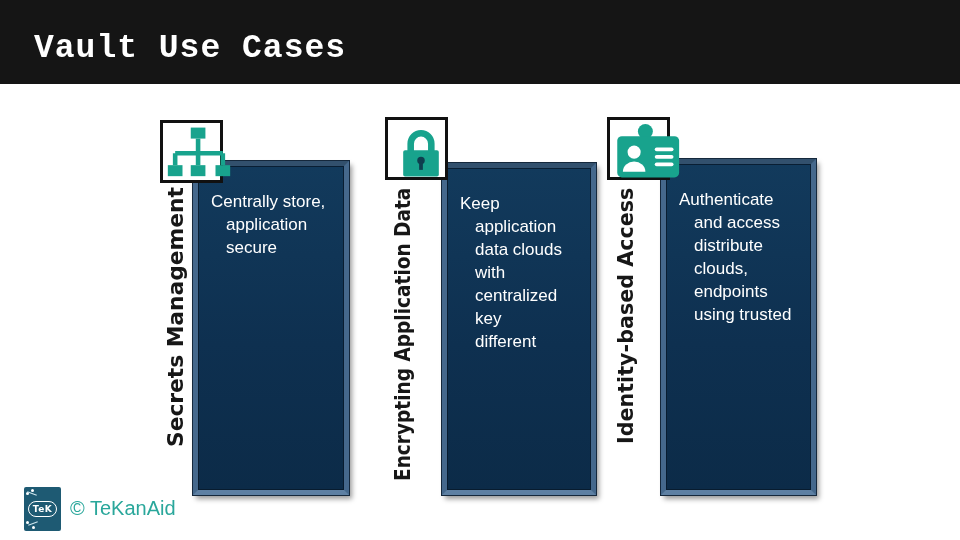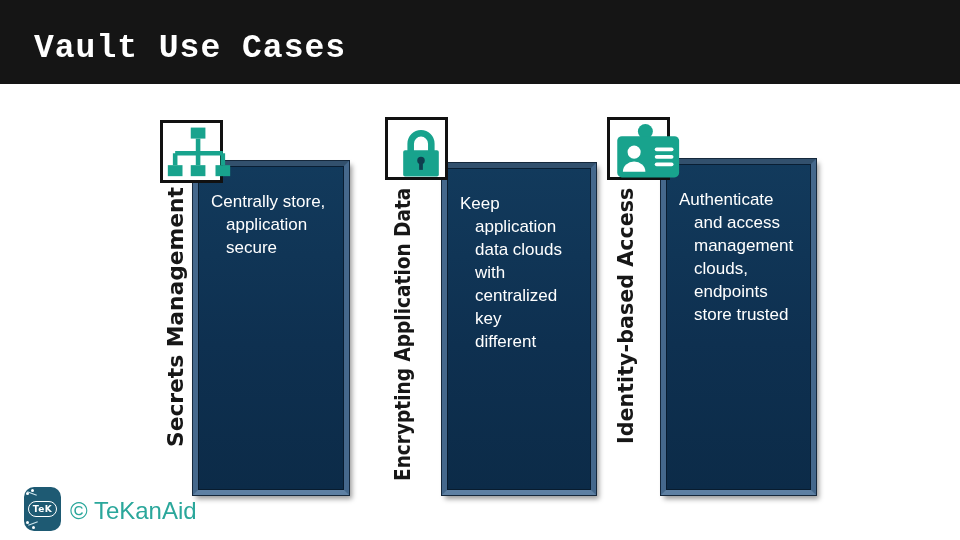--- a/index.html
+++ b/index.html
@@ -59,34 +59,34 @@
     font-family:"DejaVu Sans", sans-serif;
     font-weight:bold;
     font-size:21px;
     height:26px;line-height:26px;
   }
   .vlabel span{display:inline-block;transform-origin:0 50%;}
 
   
   .logo{
     position:absolute;left:24px;top:487px;width:37px;height:44px;
-    background:#1e5a73;border-radius:10px;z-index:2;
+    background:#1e5a73;border-radius:2px;z-index:2;
   }
   .logo .tek{
     position:absolute;left:4px;top:14px;width:27px;height:14px;
     border:1px solid #ffffff;border-radius:8px;
     color:#ffffff;font-size:9px;font-weight:bold;
     text-align:center;line-height:14px;letter-spacing:0.5px;
     font-family:"DejaVu Sans", sans-serif;
   }
   .logo .dot{position:absolute;width:3px;height:3px;border-radius:50%;background:#ffffff;}
   .logo .trace{position:absolute;height:1px;background:#cfe6ee;}
   .copyright{
     position:absolute;left:70px;top:497px;
-    color:#2aa79b;font-size:24px;
+    color:#2aa79b;font-size:20px;
     font-family:"Liberation Sans", sans-serif;
     white-space:nowrap;
   }
 </style>
 </head>
 <body>
 
 <div class="slide">
 
   <div class="header">
@@ -151,24 +151,24 @@
       <rect x="44" y="42" width="20" height="4" rx="2" fill="#ffffff"></rect>
     </svg>
   </div>
   <div class="vlabel" style="left:613px;top:444px;">
     <span style="transform: scaleX(0.984615);">Identity-based Access</span>
   </div>
   <div class="panel" style="left:641px;top:159px;width:145px;height:326px;margin-left:20px;">
     <div class="panel-text">
         <div class="tline first">Authenticate</div>
         <div class="tline">and access</div>
-        <div class="tline">management</div>
+        <div class="tline">distribute</div>
         <div class="tline">clouds,</div>
         <div class="tline">endpoints</div>
-        <div class="tline">store trusted</div>
+        <div class="tline">using trusted</div>
       </div>
   </div>
 
   <div class="logo">
     <div class="tek">TeK</div>
     <div class="dot" style="left:2px;top:5px;"></div>
     <div class="dot" style="left:7px;top:2px;"></div>
     <div class="dot" style="left:2px;top:34px;"></div>
     <div class="dot" style="left:8px;top:39px;"></div>
     <div class="trace" style="left:3px;top:6px;width:10px;transform:rotate(20deg);"></div>

